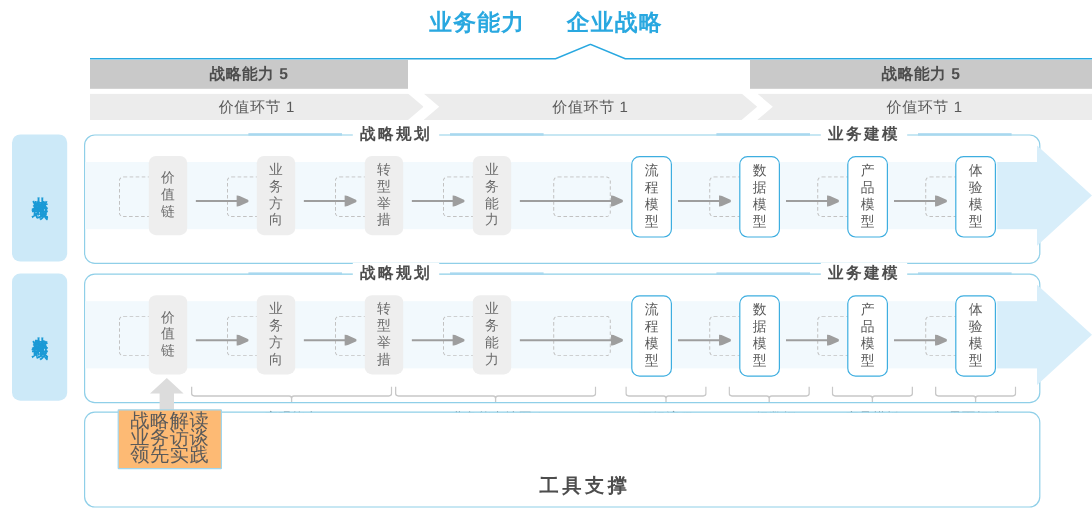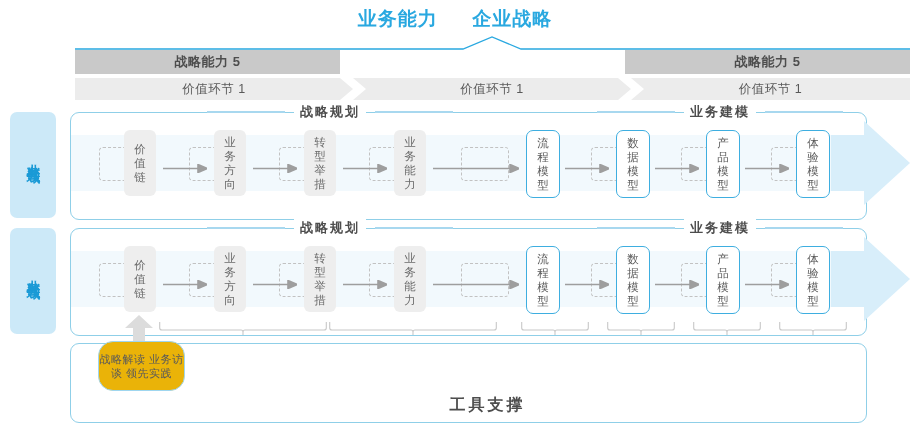--- a/index.html
+++ b/index.html
@@ -114,23 +114,23 @@
   .tool-box{
     position:absolute;left:70px;width:795px;
     border:1.4px solid #8fcfe8;border-radius:9px;background:#fff;
   }
   .tool-title{
     position:absolute;width:795px;text-align:center;
     font-size:16px;font-weight:bold;color:#4d4d4d;letter-spacing:3px;margin-left:20px;
   }
   .tool-tag{
     position:absolute;
-    border:1.2px solid #9fd6ef;border-radius:15px;background:#eab308;
-    display:flex;align-items:center;justify-content:center;
-    text-align:center;font-size:11px;line-height:14px;color:#5a5a5a;
+    border:1.2px solid #9fd6ef;border-radius:1px;background:#fdba74;
+    display:flex;align-items:center;justify-content:center;
+    text-align:center;font-size:16px;line-height:14px;color:#5a5a5a;
     letter-spacing:.5px;
   }
   .tool-note{
     position:absolute;text-align:center;font-size:11px;line-height:14px;
     color:#6b6b6b;white-space:pre-line;letter-spacing:.3px;
   }
   .brace{position:absolute;}
   .upar{position:absolute;}
 </style>
 </head>

